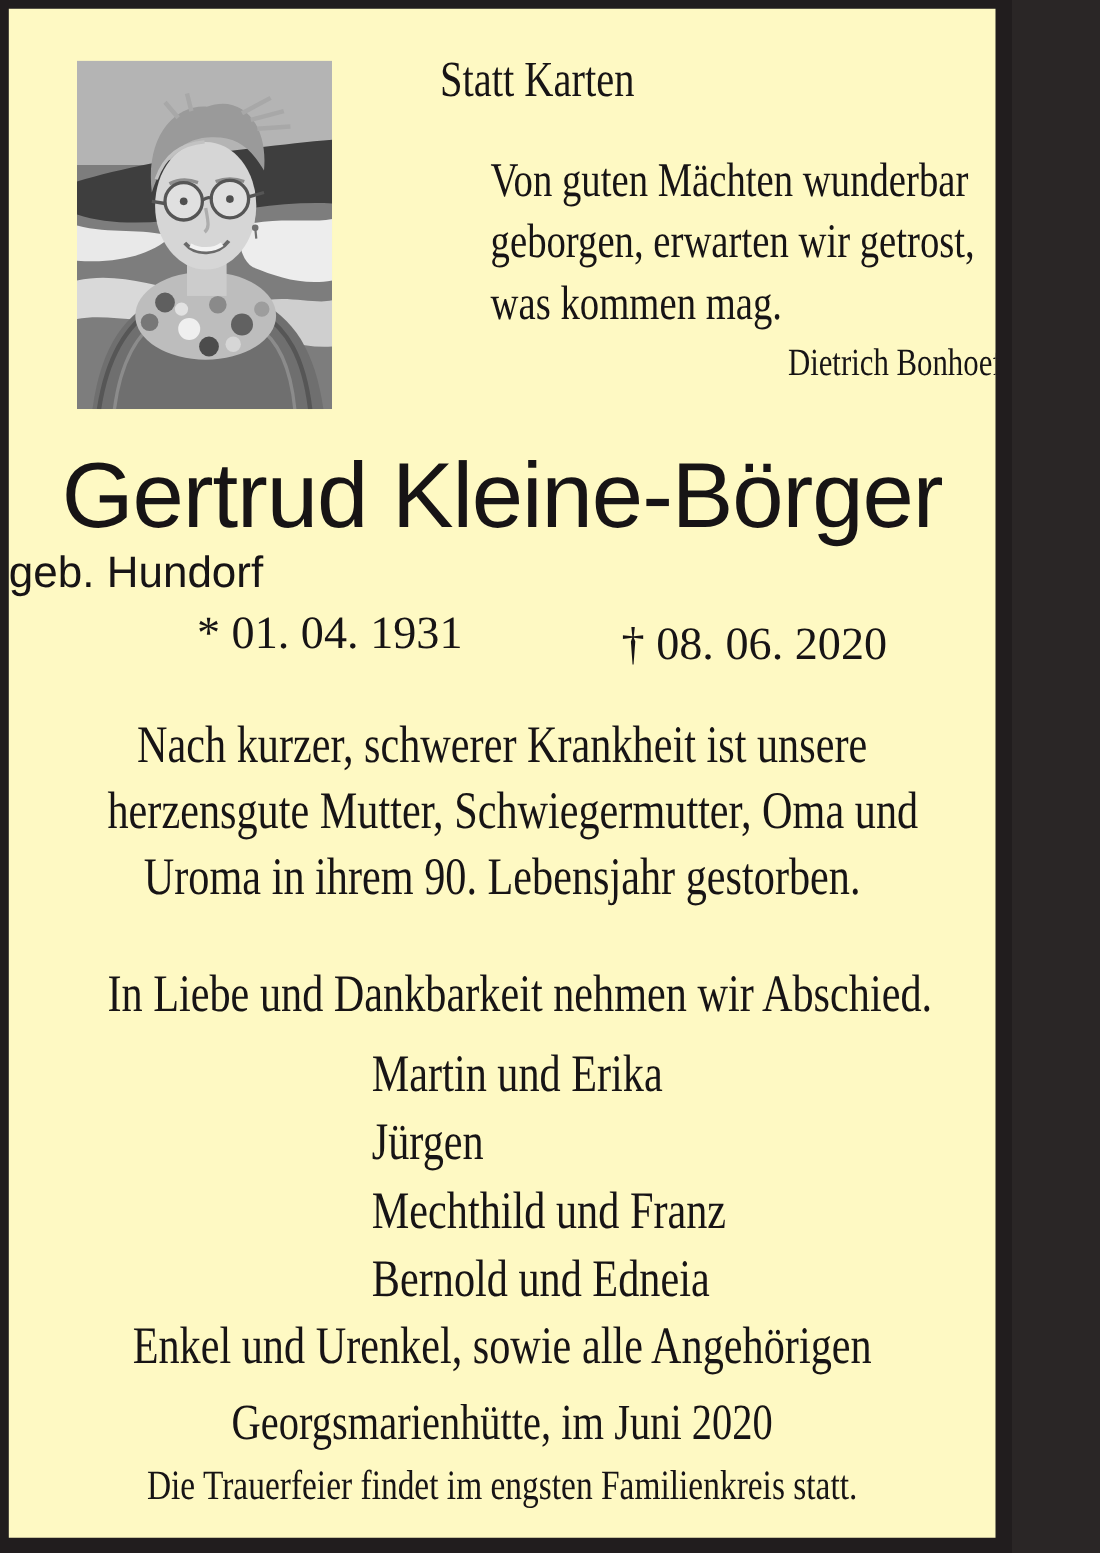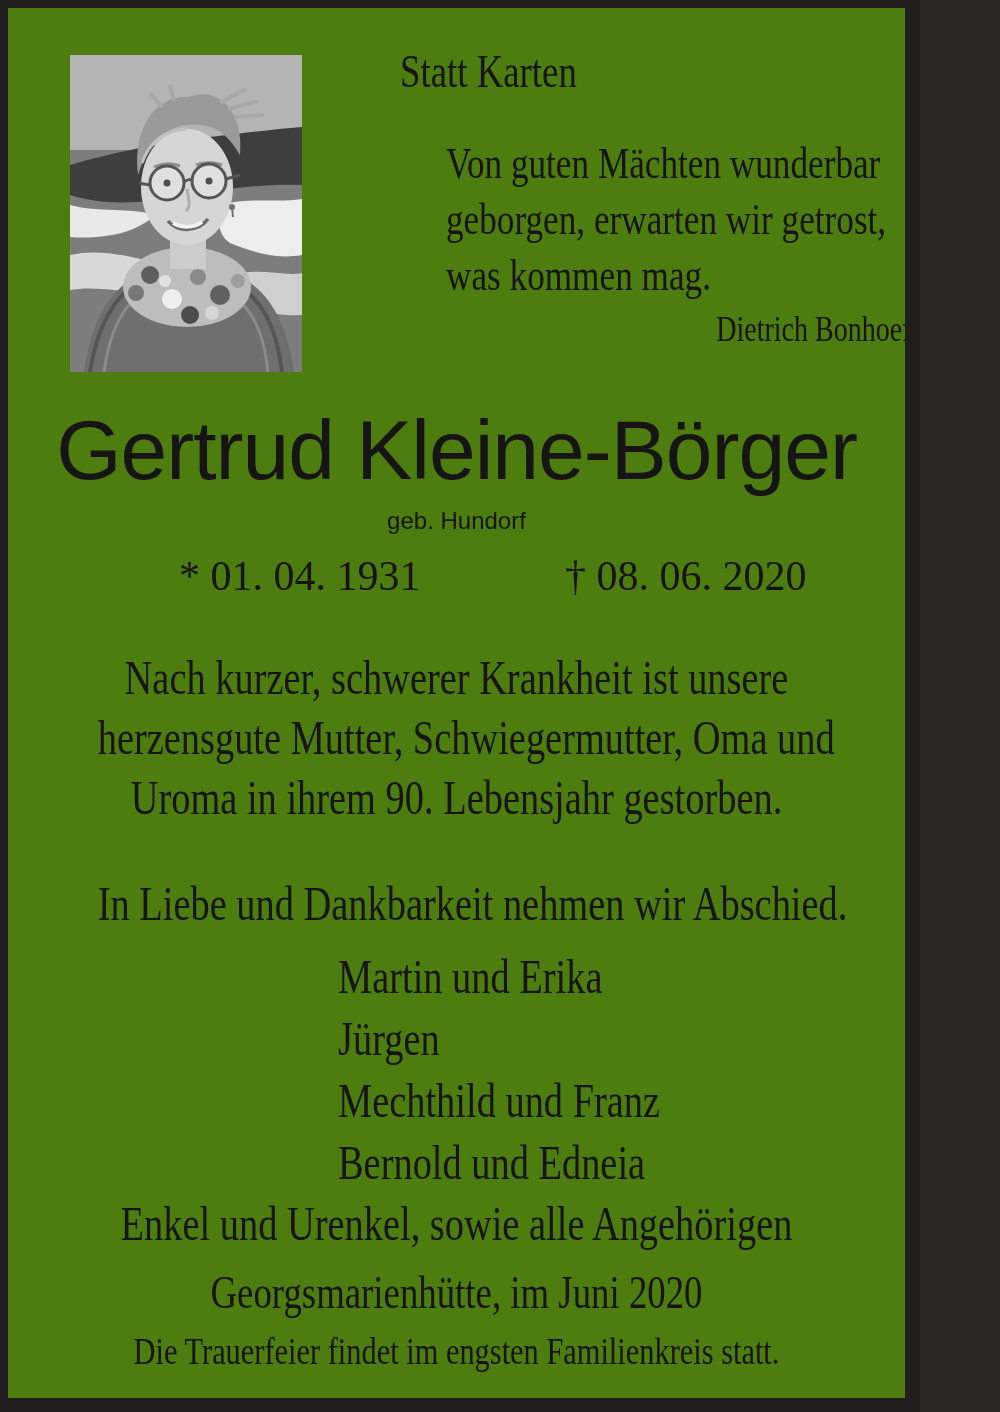--- a/index.html
+++ b/index.html
@@ -1,21 +1,21 @@
 <!DOCTYPE html>
 <html><head>
 <meta charset="utf-8">
 <style>
   html, body { margin: 0; padding: 0; background: #2a2626; }
   .page {
     position: relative;
     width: 920px;
     height: 1412px;
     box-sizing: border-box;
-    background: #4d7c0f;
+    background: #fef9c3;
     border-style: solid;
     border-color: #211d1e;
     border-width: 8px 15px 14px 8px;
     overflow: hidden;
     font-family: "Liberation Serif", serif;
     color: #171415;
   }
   .abs { position: absolute; }
 
   
@@ -51,31 +51,30 @@
   .name {
     left: 0; right: 0; top: 396px;
     text-align: center;
     font-family: "Liberation Sans", sans-serif;
     font-size: 84px; line-height: 92px;
     letter-spacing: -1px;
     white-space: nowrap;
   }
   .geb {
     left: 0; right: 0; top: 490px;
-    text-align: center;
     font-family: "Liberation Sans", sans-serif;
-    font-size: 24px; line-height: 46px;
+    font-size: 40px; line-height: 46px;
   }
   .dates {
     left: 0; right: 0; top: 542px; height: 52px;
     font-family: Liberation Serif, serif;
     font-size: 42px; line-height: 52px;
   }
   .dates .birth { position: absolute; left: 171px; }
-  .dates .death { position: absolute; left: 557px; }
+  .dates .death { position: absolute; left: 557px; margin-top: 10px; }
 
   .bodytext {
     left: 0; right: 0; top: 640px;
     text-align: center;
     font-size: 48px; line-height: 60px;
   }
   .farewell {
     left: 0; right: 0; top: 866px;
     text-align: center;
     font-size: 48px; line-height: 60px;

